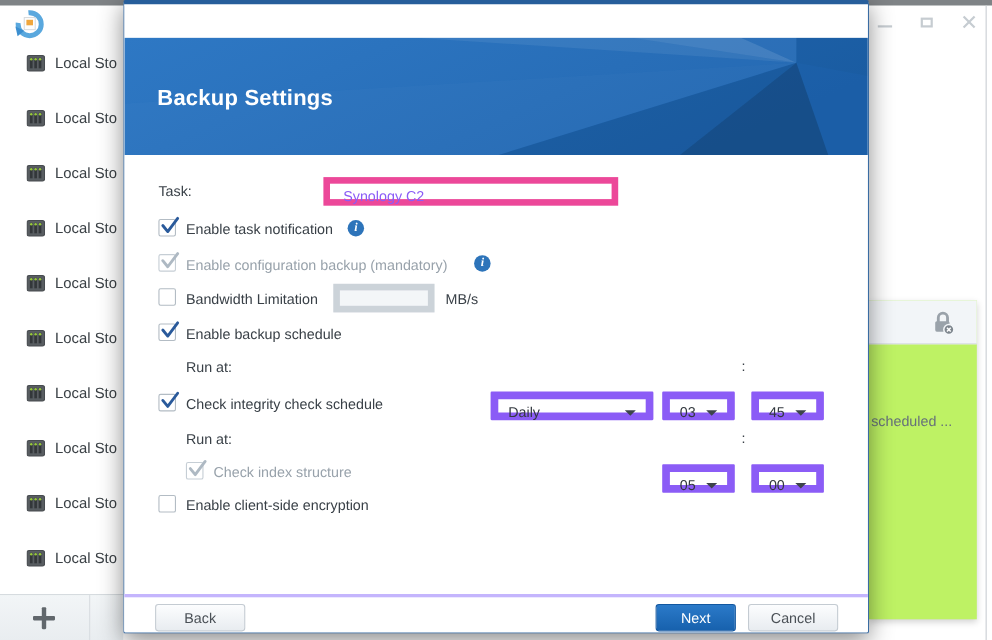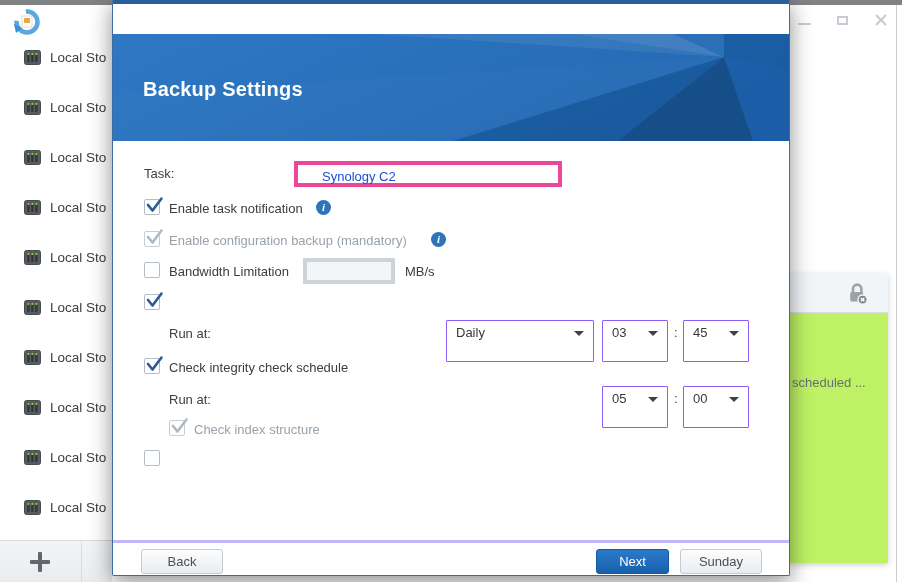--- a/index.html
+++ b/index.html
@@ -41,35 +41,35 @@
   .dlg-close { position:absolute; right:13px; top:8px; width:14px; height:14px; cursor:pointer; }
   .dlg-close svg { display:block; }
 
   .blue-header { position:absolute; left:0; top:30px; width:100%; height:107px; overflow:hidden; }
   .blue-header svg.facets { position:absolute; left:0; top:0; }
   .blue-header h1 { position:absolute; left:30px; top:44px; font-size:20px; font-weight:bold; color:#fff; letter-spacing:.2px; }
 
   .lbl { font-size:13px; color:#394047; white-space:nowrap; }
   .lbl.dim { color:#98a2ab; }
 
-  .txt-input { background:#fff; border:4px solid #ec4899; font-size:13px; color:#1d4ed8;
-               padding:0 24px; line-height:24px; height:26px; }
+  .txt-input { background:#fff; border:6px solid #ec4899; font-size:13px; color:#8b5cf6;
+               padding:0 12px; line-height:24px; height:26px; }
   .txt-input.disabled { background:#f3f6f8; border-color:#ccd3d9; }
 
   .cb { width:16px; height:16px; background:#fff; border:1px solid #b3bcc4; border-radius:2px; cursor:pointer; }
   .cb svg { position:absolute; left:-1px; top:-5px; overflow:visible; }
   .cb svg path { fill:none; stroke:#2a5a9b; stroke-width:2.6px; stroke-linecap:round; stroke-linejoin:round; }
   .cb.disabled { border-color:#c6ced5; cursor:default; }
   .cb.disabled svg path { stroke:#aeb9c3; }
 
   .info { width:15px; height:15px; border-radius:50%; background:#2d74ba; color:#fff;
           font-family:"Liberation Serif", serif; font-style:italic; font-weight:bold;
           font-size:11px; text-align:center; line-height:15px; cursor:pointer; }
 
-  .sel { height:42px; background:#fff; border:1px solid #8b5cf6; border-radius:1px; cursor:pointer; }
+  .sel { height:26px; background:#fff; border:7px solid #8b5cf6; border-radius:1px; cursor:pointer;margin-top:36px; }
   .sel .val { position:absolute; left:9px; top:0; line-height:24px; font-size:13px; color:#33393f; }
   .caret { position:absolute; right:9px; top:10px; width:0; height:0;
            border-left:5px solid transparent; border-right:5px solid transparent; border-top:5px solid #3c434a; }
   .colon { font-size:13px; color:#394047; }
 
   .dlg-footer { position:absolute; left:0; top:536px; width:100%; height:34px; background:#fff; border-top:3px solid #c4b5fd; }
   .btn { position:absolute; top:6px; height:25px; font-size:13px; color:#4a5056; text-align:center; line-height:23px;
          background:linear-gradient(#fcfdfe,#e8ecf0); border:1px solid #c4cbd2; border-radius:3px; cursor:pointer; }
   .btn.primary { background:linear-gradient(#2b7ac9,#1761ad); border-color:#1257a0; color:#fff; }
 </style>
@@ -291,20 +291,21 @@
     <span class="abs cb" style="left:31px;top:258px;"></span>
     <span class="abs lbl" style="left:56px;top:260px;">Bandwidth Limitation</span>
     <div class="abs txt-input disabled" style="left:190px;top:254px;width:92px;"></div>
     <span class="abs lbl" style="left:292px;top:260px;">MB/s</span>
 
     <span class="abs cb checked" style="left:31px;top:290px;">
       <svg width="20" height="20" viewBox="0 0 20 20">
           <path d="M4 10 L8.5 15.5 L17.5 3.5"></path>
         </svg>
     </span>
+    <span class="abs lbl" style="left:56px;top:292px;">Enable backup schedule</span>
 
     <span class="abs lbl" style="left:56px;top:322px;">Run at:</span>
     <div class="abs sel" style="left:333px;top:316px;width:148px;">
       <span class="val">Daily</span>
       <span class="caret"></span>
     </div>
     <div class="abs sel" style="left:489px;top:316px;width:66px;">
       <span class="val">03</span>
       <span class="caret"></span>
     </div>
@@ -333,20 +334,21 @@
     </div>
 
     <span class="abs cb disabled" style="left:56px;top:416px;">
       <svg width="20" height="20" viewBox="0 0 20 20">
           <path d="M4 10 L8.5 15.5 L17.5 3.5"></path>
         </svg>
     </span>
     <span class="abs lbl dim" style="left:81px;top:418px;">Check index structure</span>
 
     <span class="abs cb" style="left:31px;top:446px;"></span>
+    <span class="abs lbl" style="left:56px;top:448px;">Enable client-side encryption</span>
 
     <div class="dlg-footer">
       <button class="btn" style="left:28px;width:82px;">Back</button>
       <button class="btn primary" style="left:483px;width:73px;">Next</button>
-      <button class="btn" style="left:567px;width:82px;">Sunday</button>
+      <button class="btn" style="left:567px;width:82px;">Cancel</button>
     </div>
   </div>
 </div>
 
 </body></html>

